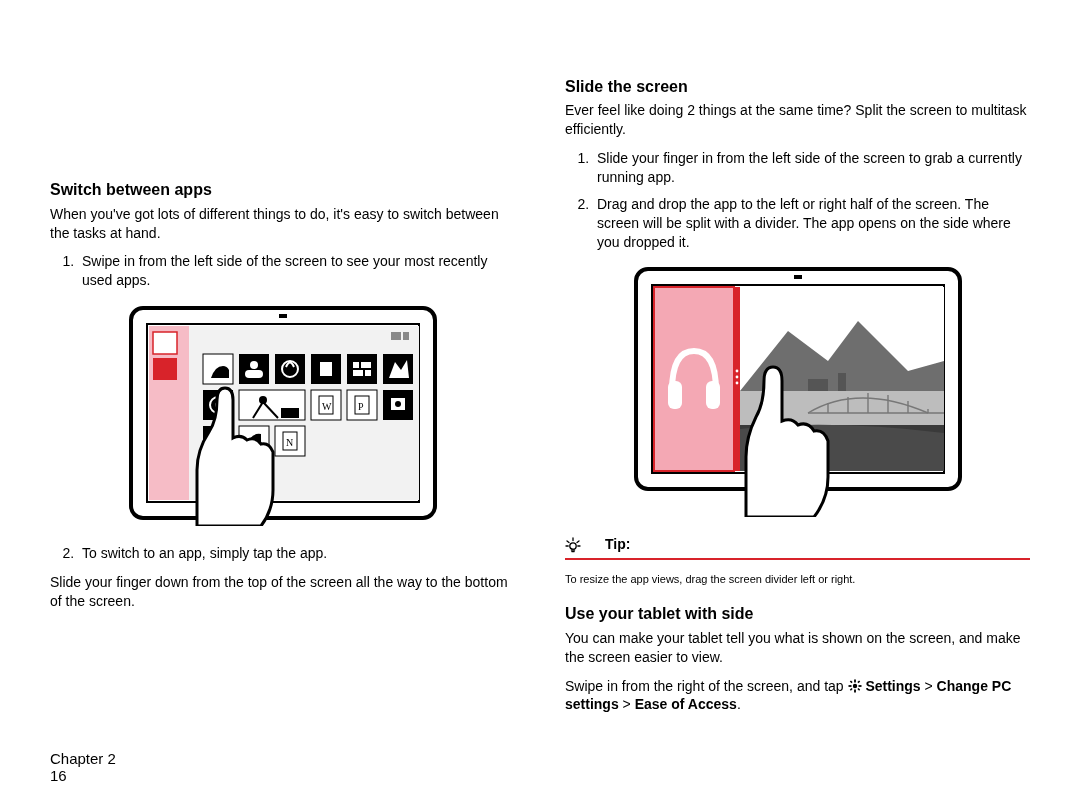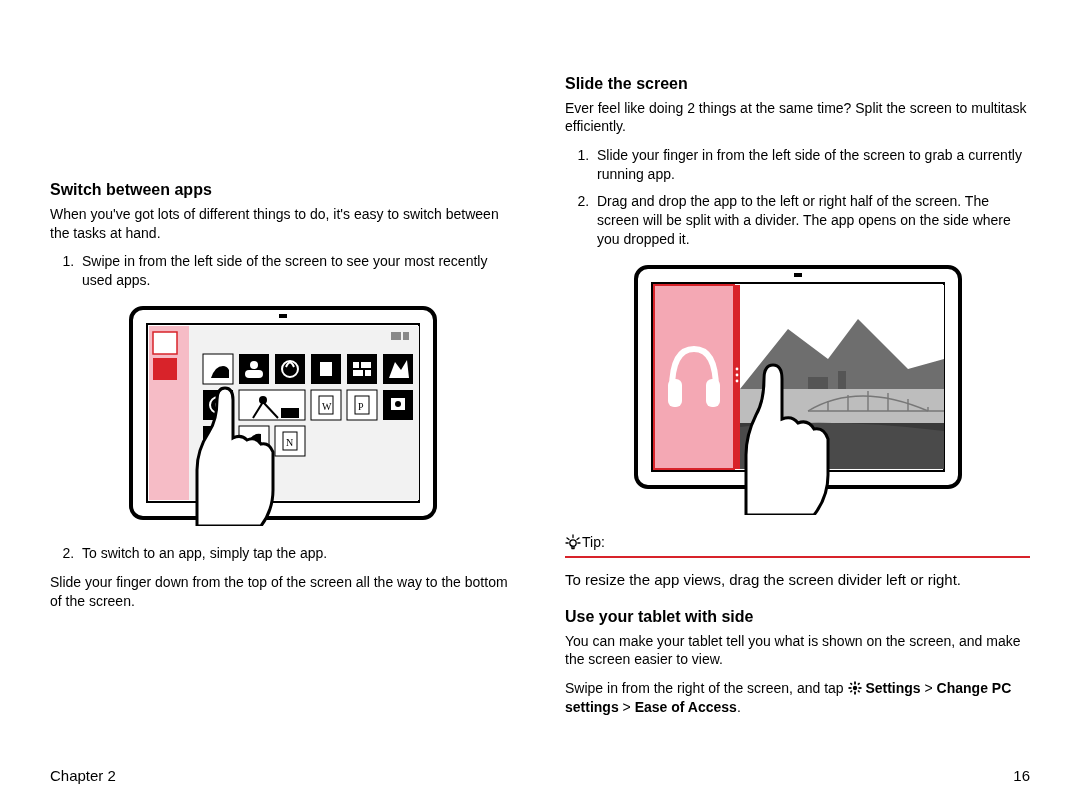--- a/index.html
+++ b/index.html
@@ -31,43 +31,44 @@
   p { margin-bottom: 10px; }
   ol { padding-left: 28px; margin-bottom: 10px; }
   ol li { padding-left: 4px; margin-bottom: 8px; }
   .figure {
     display: block;
     margin: 10px auto 18px auto;
   }
   .tip-head {
     display: flex;
     align-items: center;
-    gap: 1px;
-    font-weight: 400;
+    gap: 24px;
+    font-weight: 700;
     font-size: 14px;
     margin-top: 14px;
     margin-bottom: 4px;
   }
   .tip-rule {
     height: 2px;
     background: #d8232a;
     margin-bottom: 12px;
   }
   .tip-body {
-    font-size: 15px;
+    font-size: 11px;
     margin-bottom: 16px;
   }
   .footer {
     position: absolute;
     bottom: 26px;
     left: 50px;
     right: 50px;
     display: flex;
     justify-content: space-between;
     font-size: 15px;
+    flex-direction: column;
   }
   .footer .pagenum { font-weight: 400; }
   .gear {
     display: inline-block;
     vertical-align: -2px;
   }
   b { font-weight: 700; }
 </style>
 </head>
 <body>

